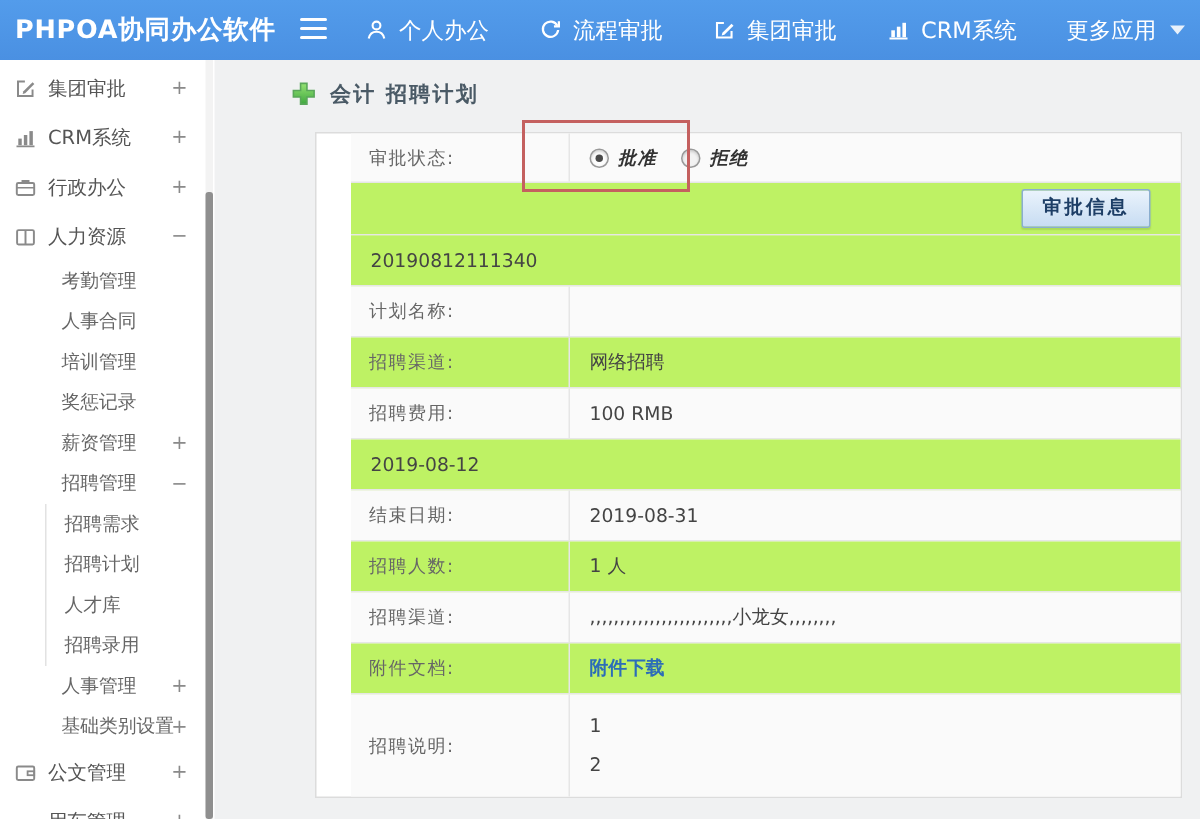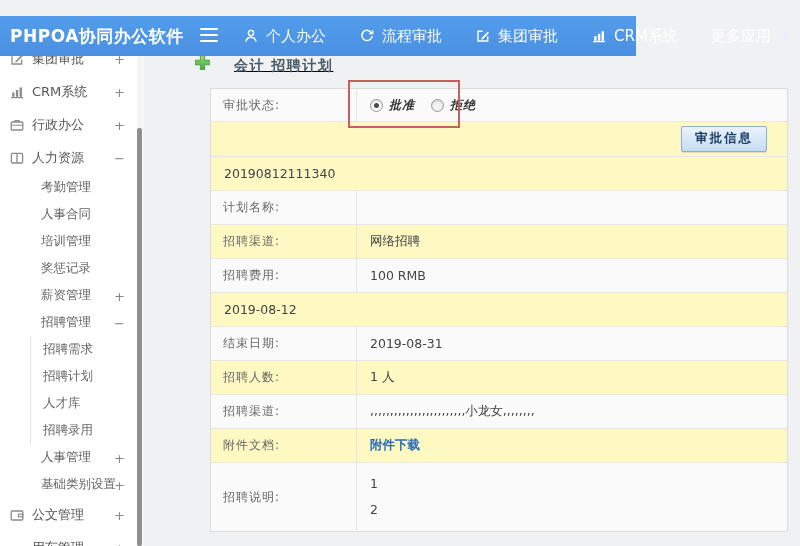--- a/index.html
+++ b/index.html
@@ -1,21 +1,21 @@
 <!DOCTYPE html>
 <html><head>
 <meta charset="utf-8">
 <style>
   * { margin:0; padding:0; box-sizing:border-box; }
   html,body { width:800px; height:546px; overflow:hidden;
     font-family:"DejaVu Sans","Liberation Sans",sans-serif; background:#f0f1f2; }
   .stage { position:relative; width:800px; height:546px; }
 
   
-  .topbar { position:absolute; left:0; top:16px; width:636px; height:40px;
+  .topbar { position:absolute; left:0; top:0; width:800px; height:40px;
     background:linear-gradient(#539ceb,#4a90e2); color:#fff; z-index:20; }
   .brand { position:absolute; left:10px; top:0; line-height:40px;
     font-size:17px; font-weight:bold; letter-spacing:.5px; }
   .hamburger { position:absolute; left:200px; top:12px; width:18px; height:16px; cursor:pointer; }
   .hamburger span { display:block; height:2.4px; background:#fff; margin-bottom:3.4px; border-radius:1px; }
   .nav { position:absolute; left:243px; top:0; height:40px; display:flex; align-items:center; gap:33px;text-align:right; }
   .nav-item { display:flex; align-items:center; gap:7px; font-size:15px; cursor:pointer; white-space:nowrap; }
   .nav-item svg { display:block; }
   .caret { width:0; height:0; border-left:5px solid transparent; border-right:5px solid transparent;
     border-top:6px solid #e8f1fb; margin-left:2px; }
@@ -31,26 +31,26 @@
   .lv2 { height:27px; padding-left:12px; font-size:12.5px; color:#666; }
   .tg { position:absolute; right:18px; top:50%; transform:translateY(-50%);
     color:#8a8a8a; font-size:13px; cursor:pointer; line-height:1; }
   .side-scrollbar { position:absolute; left:137px; top:40px; width:5px; height:506px;
     background:#f3f3f3; z-index:15; }
   .side-thumb { position:absolute; left:0; top:88px; width:5px; height:418px;
     background:#8f8f8f; border-radius:2px; cursor:pointer; }
 
   
   .main { position:absolute; left:143px; top:40px; width:657px; height:506px; background:#f0f1f2; }
-  .page-head { position:absolute; left:51px; top:14px; display:flex; align-items:flex-end; gap:23px;text-decoration:underline; }
+  .page-head { position:absolute; left:51px; top:14px; display:flex; align-items:flex-start; gap:9px; }
   .page-title { font-size:14px; font-weight:bold; color:#4a5a66; letter-spacing:1.5px; }
 
   .panel { position:absolute; left:67px; top:48px; width:578px; background:#fff;
-    border:1px solid #dcdcdc; }
-  .row { display:flex; border-bottom:1px solid #e6e6e6; background:#fef9c3; }
+    border:1px solid #dcdcdc;padding-left:23px; }
+  .row { display:flex; border-bottom:1px solid #e6e6e6; background:#bef264; }
   .row:last-child { border-bottom:none; }
   .row.alt { background:#fafafa; }
   .cell-label { width:146px; flex:0 0 146px; border-right:1px solid #e6e6e6;
     padding-left:12px; display:flex; align-items:center; color:#666; font-size:12px; letter-spacing:1px; }
   .cell-value { flex:1; padding-left:13px; display:flex; align-items:center;
     color:#444; font-size:12.5px; }
   .row-approval { height:33px; }
   .row-button { height:35px; justify-content:flex-end; align-items:center; padding-right:20px; }
   .row-field { height:34px; }
   .row-note { height:68px; }

